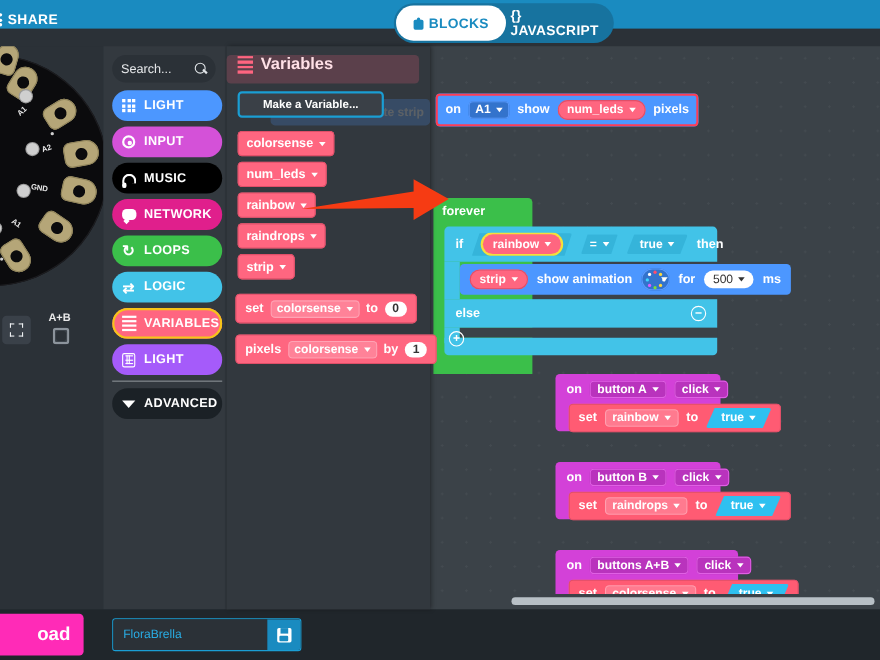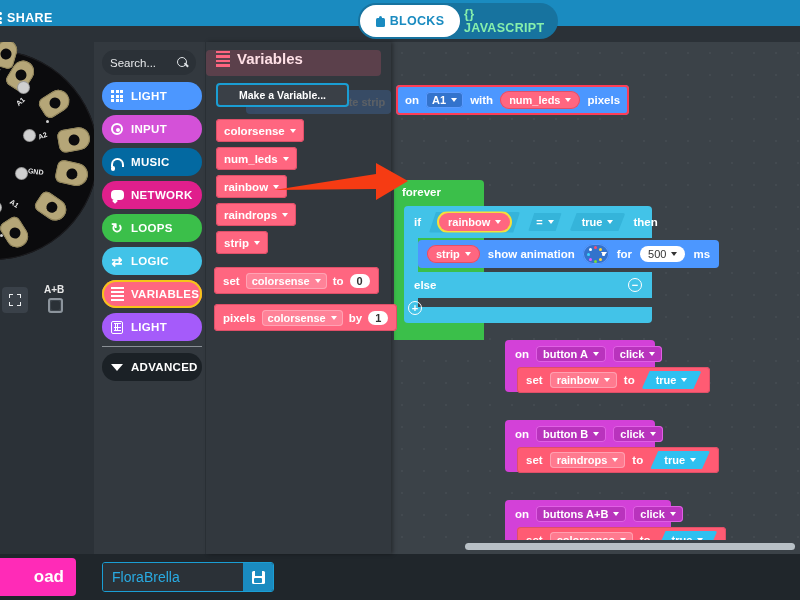--- a/index.html
+++ b/index.html
@@ -34,21 +34,21 @@
   .toggle-blocks {
     position:absolute; left: 2px; top: 2px;
     width: 100px; height: 32px; border-radius: 16px;
     background: #ffffff; color: #1a8bc0;
     display:flex; align-items:center; justify-content:center; gap:5px;
     font-size: 12.5px; font-weight: bold; letter-spacing:.3px;
   }
   .toggle-js {
     position:absolute; left: 106px; top: 2px;
     width: 92px; height: 32px; border-radius: 16px;
-    color: #86efac; display:flex; align-items:center; justify-content:flex-start; gap:4px;
+    color: #ffffff; display:flex; align-items:center; justify-content:flex-start; gap:4px;
     font-size: 12.5px; font-weight: bold; letter-spacing:.3px;
   }
   .blocks-glyph { width:9px; height:11px; position:relative; }
   .blocks-glyph::before{content:"";position:absolute;left:0;top:2px;width:9px;height:9px;background:#1a8bc0;border-radius:1.5px;}
   .blocks-glyph::after{content:"";position:absolute;left:3px;top:0px;width:3px;height:3px;background:#1a8bc0;border-radius:50%;}
 
   
   .sim-pane {
     position:absolute; left:0; top:42px; width:94px; height:512px;
     background:#2b3137; overflow:hidden;
@@ -336,21 +336,21 @@
     background:#ff2bb7; border-radius:4px; color:#fff;
     font-size:17px; font-weight:bold;
     display:flex; align-items:center; justify-content:flex-end; padding-right:12px;
   }
   .proj-wrap{
     position:absolute; left:102px; top:8px; width:172px; height:30px;
     border:1px solid #1a9ed4; border-radius:3px; display:flex; overflow:hidden;
   }
   .proj-name{
     flex:1; background:#2b3137; color:#29abe2;
-    font-size:14px; display:flex; align-items:center; padding-left:9px;
+    font-size:11px; display:flex; align-items:center; padding-left:9px;
   }
   .save-btn{
     width:30px; background:#1a8bc0; display:flex; align-items:center; justify-content:center;
   }
   .floppy{width:13px;height:13px;background:#fff;border-radius:1.5px;position:relative;}
   .floppy::before{content:"";position:absolute;left:3px;top:0;width:7px;height:5px;background:#1a8bc0;}
   .floppy::after{content:"";position:absolute;left:2.5px;bottom:1px;width:8px;height:5px;background:#1a8bc0;border-radius:1px;}
 </style>
 </head>
 <body>
@@ -455,21 +455,21 @@
         <span>LIGHT</span>
       </div>
 
       <div class="cat" style="background:#d451d8;">
         <span class="ico">
             <span class="ico-ring"></span>
           </span>
         <span>INPUT</span>
       </div>
 
-      <div class="cat" style="background:#0369a1;">
+      <div class="cat" style="background:#000000;">
         <span class="ico">
             <span class="ico-head"></span>
           </span>
         <span>MUSIC</span>
       </div>
 
       <div class="cat" style="background:#e01f8c;">
         <span class="ico">
             <span class="ico-chat"></span>
           </span>
@@ -525,21 +525,21 @@
   </div>
 
   <div class="wsfull">
 
     <div class="blk-onpix" style="top:43px;">
       <span class="btxt">on</span>
       <span class="pill-blue">
         <span class="btxt sm">A1</span>
         <span class="caret"></span>
       </span>
-      <span class="btxt">with</span>
+      <span class="btxt">show</span>
       <span class="pill-var">
         <span class="btxt sm">num_leds</span>
         <span class="caret"></span>
       </span>
       <span class="btxt">pixels</span>
     </div>
 
     <div class="blk-forever">
       <span class="btxt forever-lbl">forever</span>
     </div>

